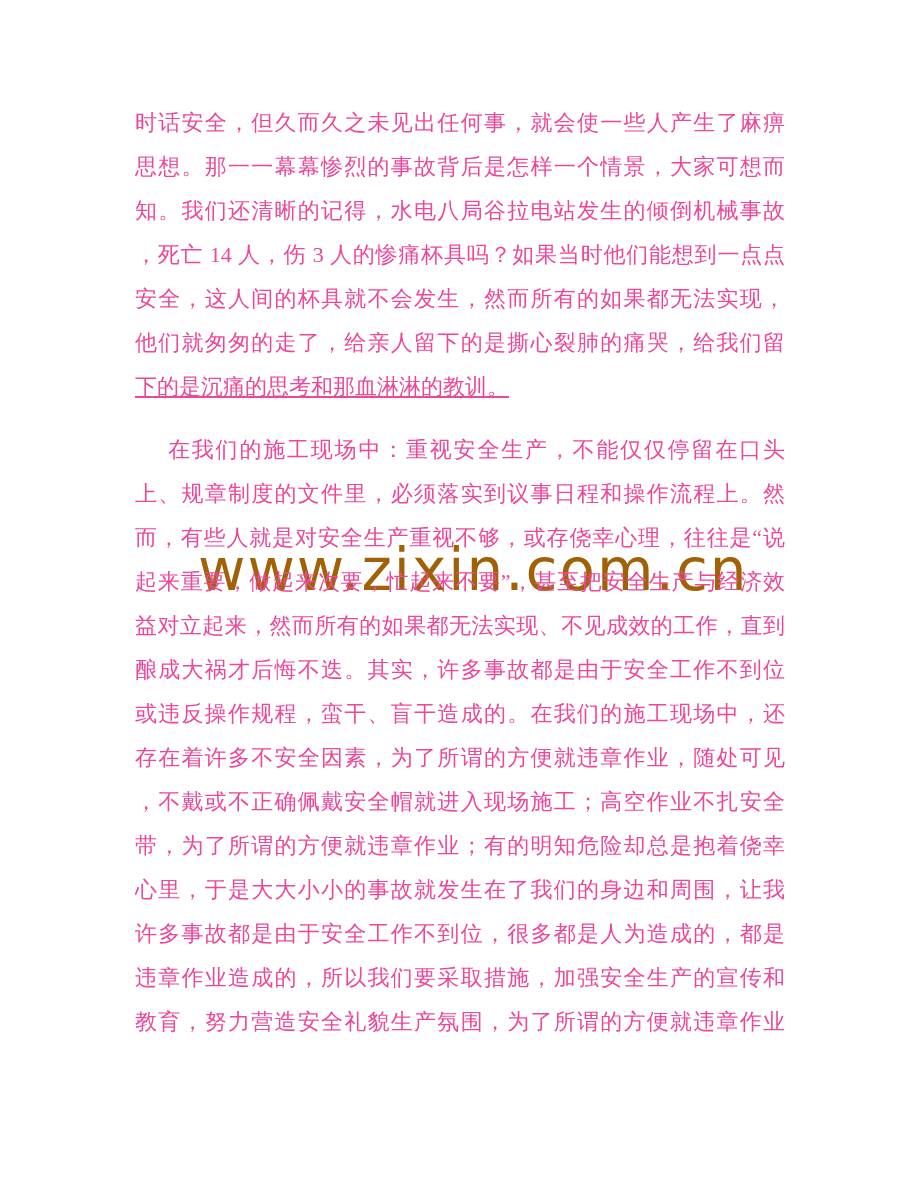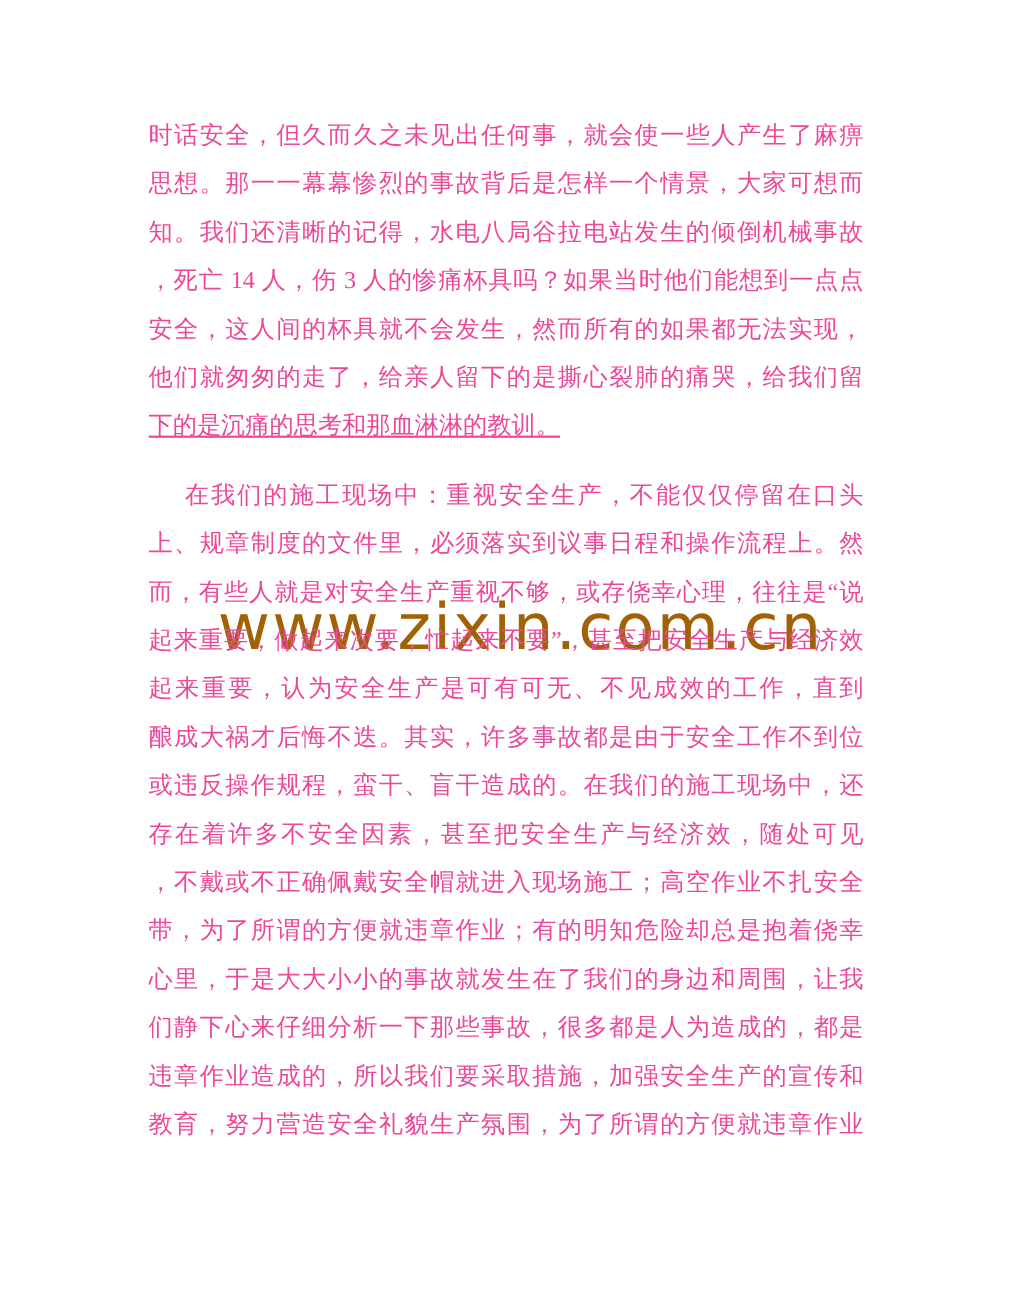--- a/index.html
+++ b/index.html
@@ -67,26 +67,26 @@
       <div class="line">安全，这人间的杯具就不会发生，然而所有的如果都无法实现，</div>
       <div class="line">他们就匆匆的走了，给亲人留下的是撕心裂肺的痛哭，给我们留</div>
       <div class="line para-end">下的是沉痛的思考和那血淋淋的教训。</div>
     </div>
 
     <div class="paragraph second">
       <div class="line indent">在我们的施工现场中：重视安全生产，不能仅仅停留在口头</div>
       <div class="line">上、规章制度的文件里，必须落实到议事日程和操作流程上。然</div>
       <div class="line">而，有些人就是对安全生产重视不够，或存侥幸心理，往往是“说</div>
       <div class="line">起来重要，做起来次要，忙起来不要”，甚至把安全生产与经济效</div>
-      <div class="line">起来重要，认为安全生产是可有可无、不见成效的工作，直到</div>
+      <div class="line">益对立起来，然而所有的如果都无法实现、不见成效的工作，直到</div>
       <div class="line">酿成大祸才后悔不迭。其实，许多事故都是由于安全工作不到位</div>
       <div class="line">或违反操作规程，蛮干、盲干造成的。在我们的施工现场中，还</div>
-      <div class="line">存在着许多不安全因素，甚至把安全生产与经济效，随处可见</div>
+      <div class="line">存在着许多不安全因素，为了所谓的方便就违章作业，随处可见</div>
       <div class="line">，不戴或不正确佩戴安全帽就进入现场施工；高空作业不扎安全</div>
       <div class="line">带，为了所谓的方便就违章作业；有的明知危险却总是抱着侥幸</div>
       <div class="line">心里，于是大大小小的事故就发生在了我们的身边和周围，让我</div>
-      <div class="line">们静下心来仔细分析一下那些事故，很多都是人为造成的，都是</div>
+      <div class="line">许多事故都是由于安全工作不到位，很多都是人为造成的，都是</div>
       <div class="line">违章作业造成的，所以我们要采取措施，加强安全生产的宣传和</div>
       <div class="line">教育，努力营造安全礼貌生产氛围，为了所谓的方便就违章作业</div>
     </div>
 
   </div>
 </div>
 
 </body></html>

